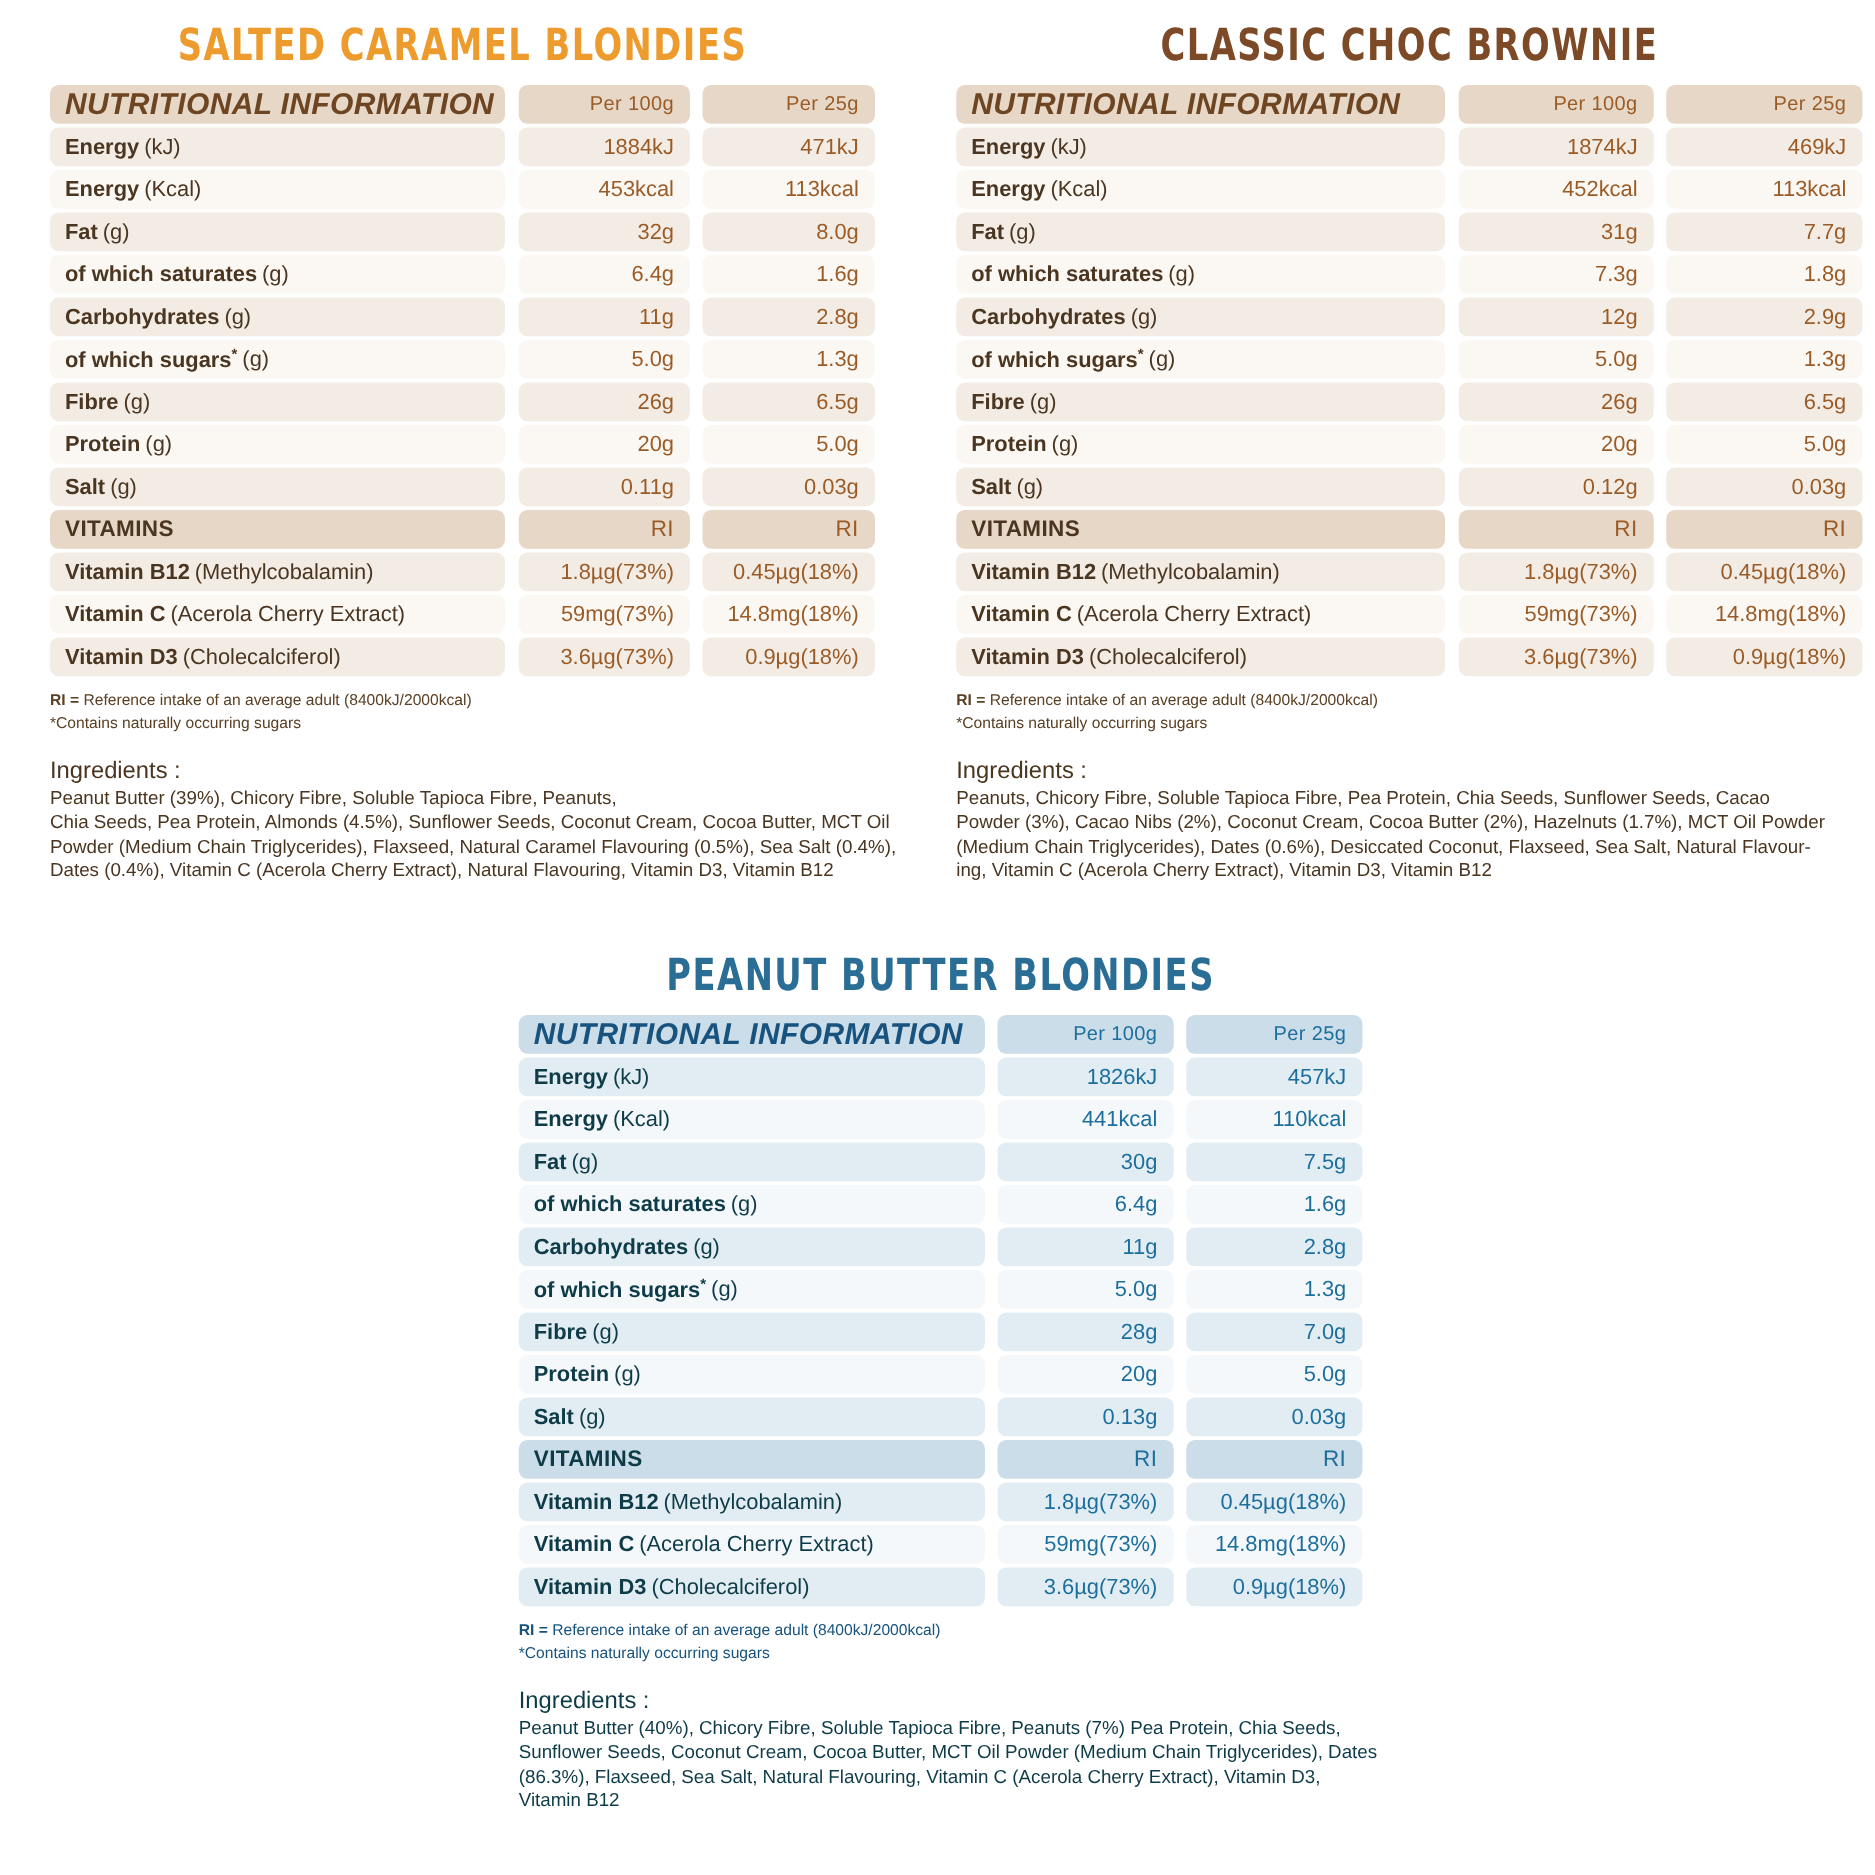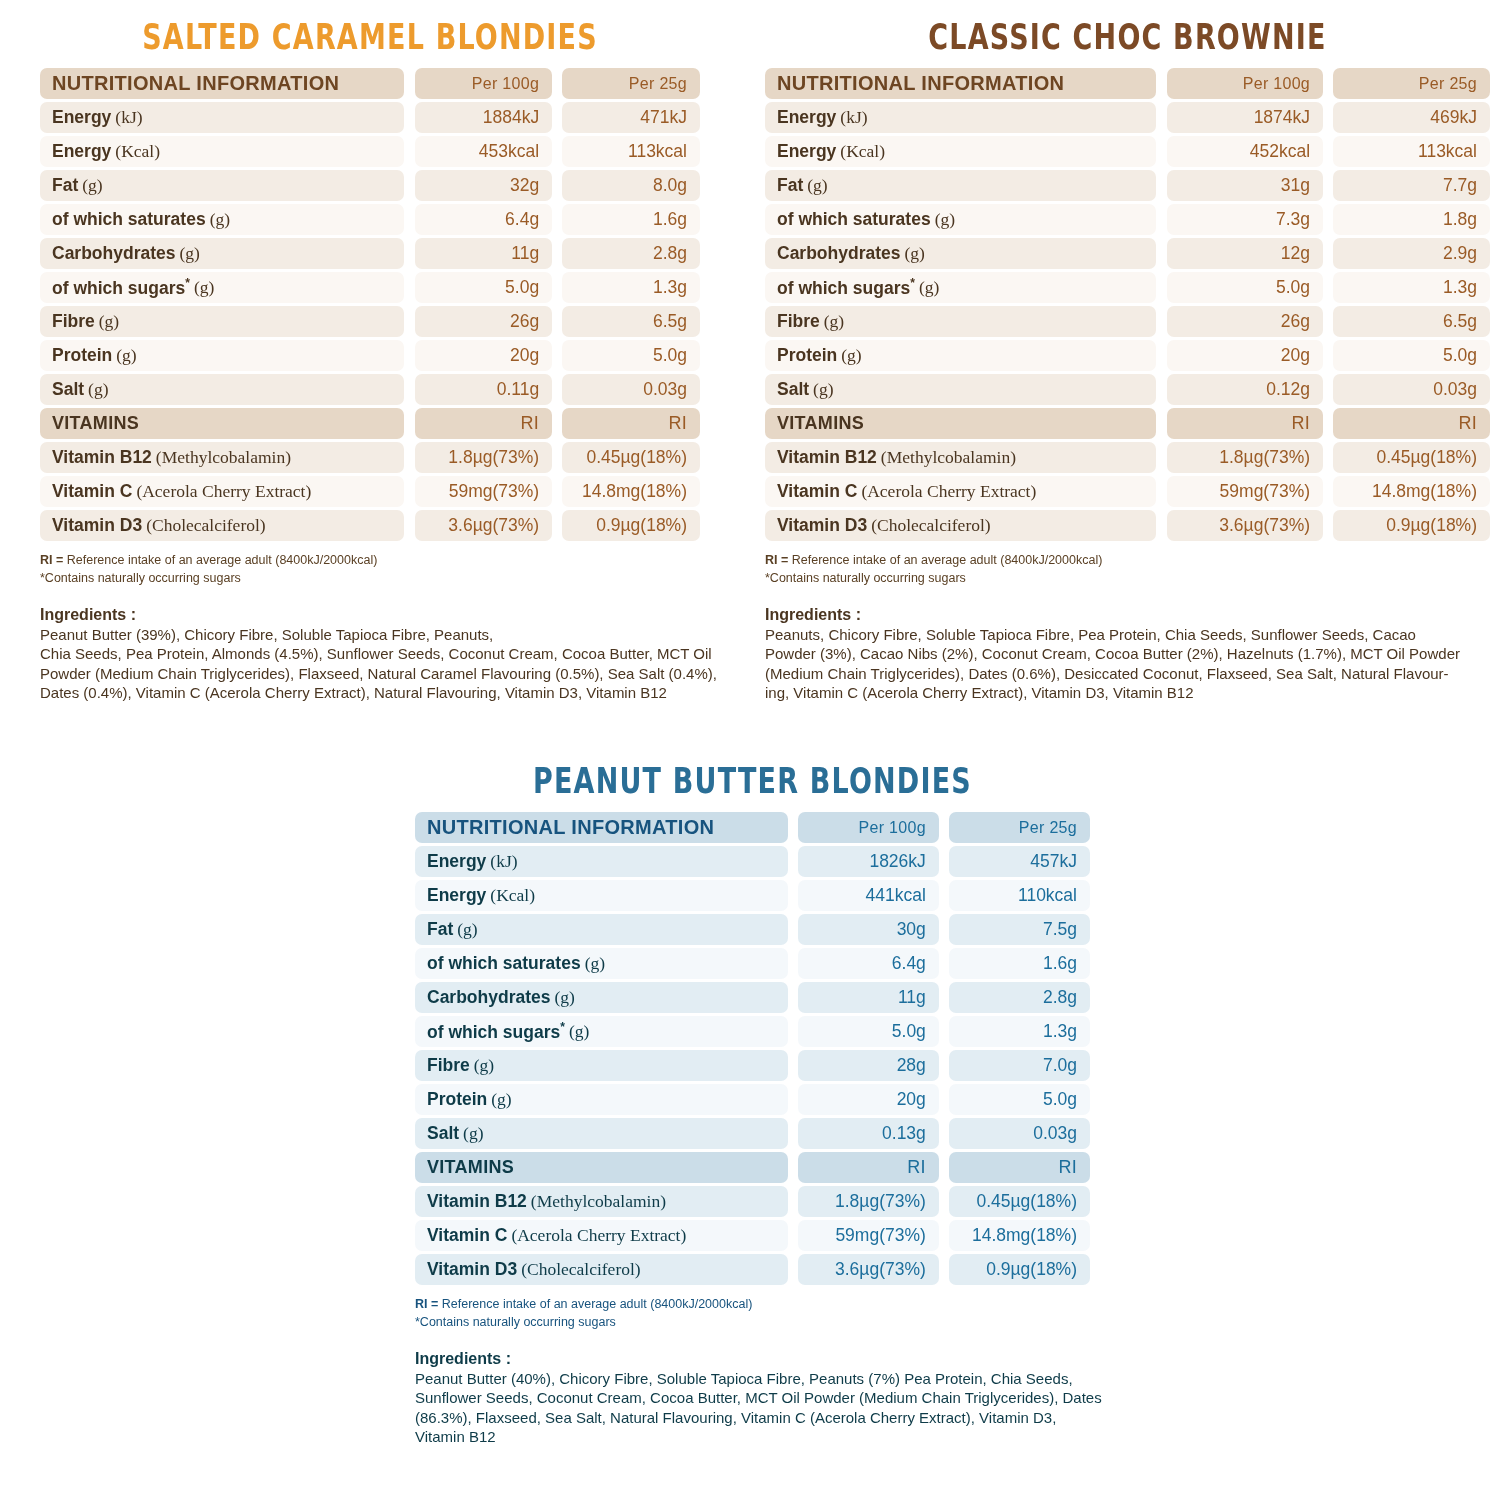--- a/index.html
+++ b/index.html
@@ -35,37 +35,37 @@
     height: 31px;
     display: flex;
     align-items: center;
     font-size: 17.5px;
     white-space: nowrap;
   }
   .cell.label { padding-left: 12px; justify-content: flex-start; }
   .cell.value { padding-right: 13px; justify-content: flex-end; }
 
   .lbl-strong { font-weight: 700; }
-  .lbl-light  { font-weight: 400; margin-left: 4px; font-family: Liberation Serif, serif; }
+  .lbl-light  { font-weight: 400; margin-left: 4px; }
   .sup { font-size: 12px; vertical-align: super; }
 
   .head .cell { font-weight: 700; letter-spacing: .3px; }
-  .head .cell.label { font-size: 20px; }
+  .head .cell.label { font-size: 24px; font-style: italic; }
   .head .cell.value { font-size: 16px; }
 
   .sec .cell { font-weight: 700; letter-spacing: .3px; font-size: 18px; }
 
   .footnote {
     font-size: 12.5px;
     line-height: 1.42;
     margin-top: 8px;
   }
   .footnote b { font-weight: 700; }
 
-  .ingredients-title { font-size: 16px; font-weight: 700; margin-bottom: 1px; }
+  .ingredients-title { font-size: 19px; font-weight: 400; margin-bottom: 1px; }
   .ingredients-body { font-size: 15px; line-height: 1.30; }
   .ingredients-body div { white-space: nowrap; }
 
   
   .t-brown .panel-title { color: #ED9B2D; }
   .t-brown2 .panel-title { color: #7C4A26; }
   .t-brown .cell, .t-brown2 .cell { color: #4A3520; }
   .t-brown .head .cell, .t-brown2 .head .cell { background: #E6D7C6; color: #6D4522; }
   .t-brown .sec  .cell, .t-brown2 .sec  .cell { background: #E6D7C6; color: #4A3520; }
   .t-brown .sec  .cell.value, .t-brown2 .sec .cell.value { color: #9A5B26; }

